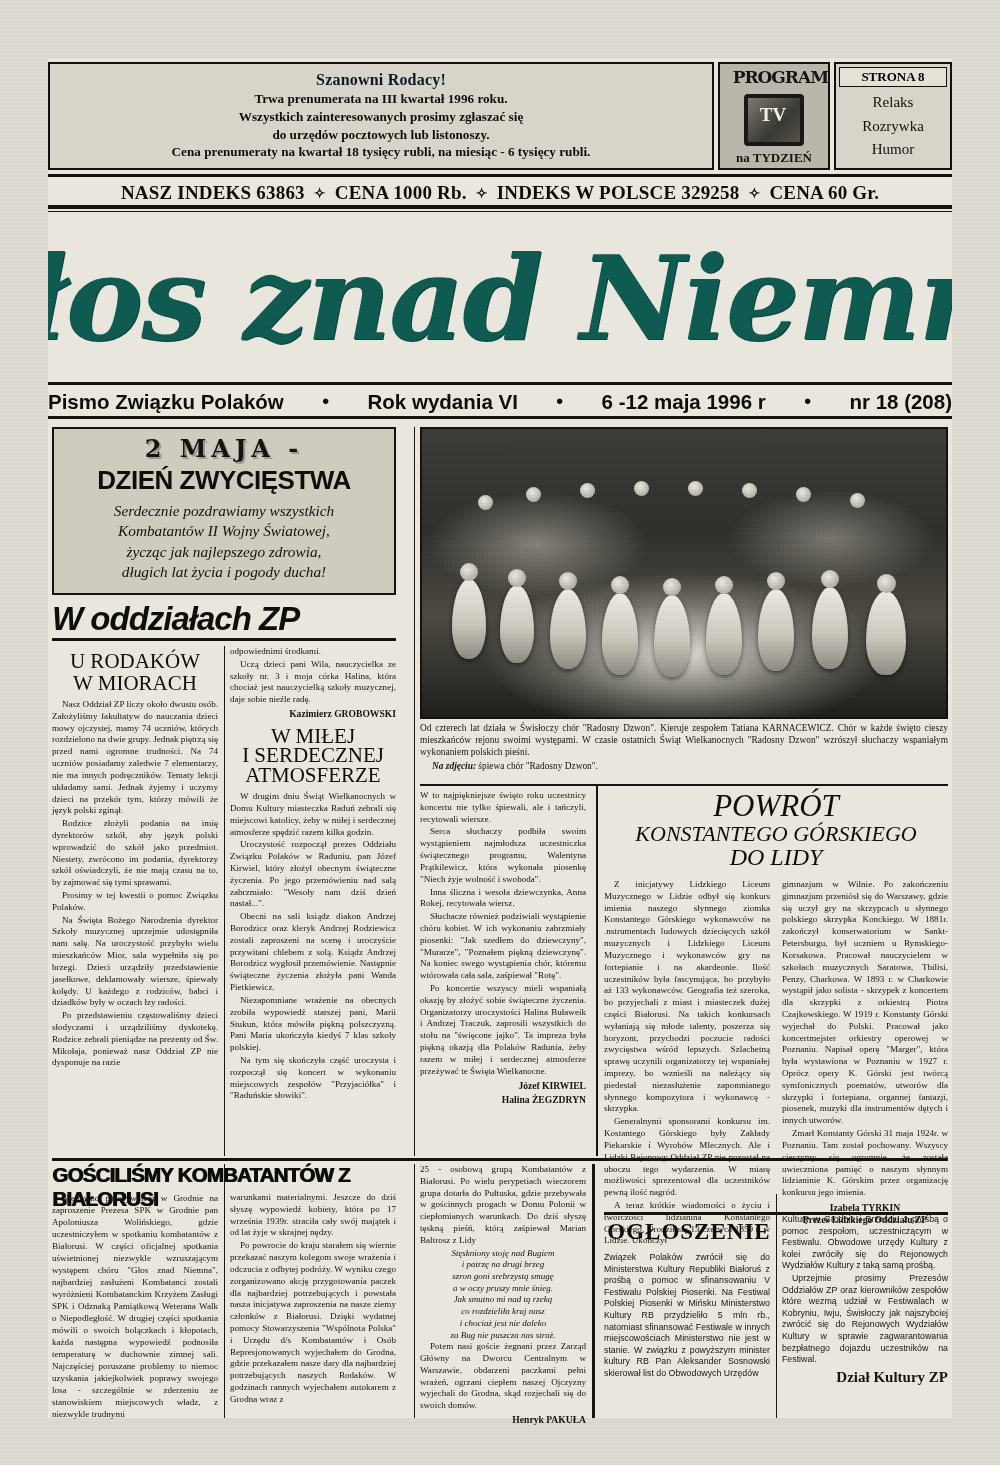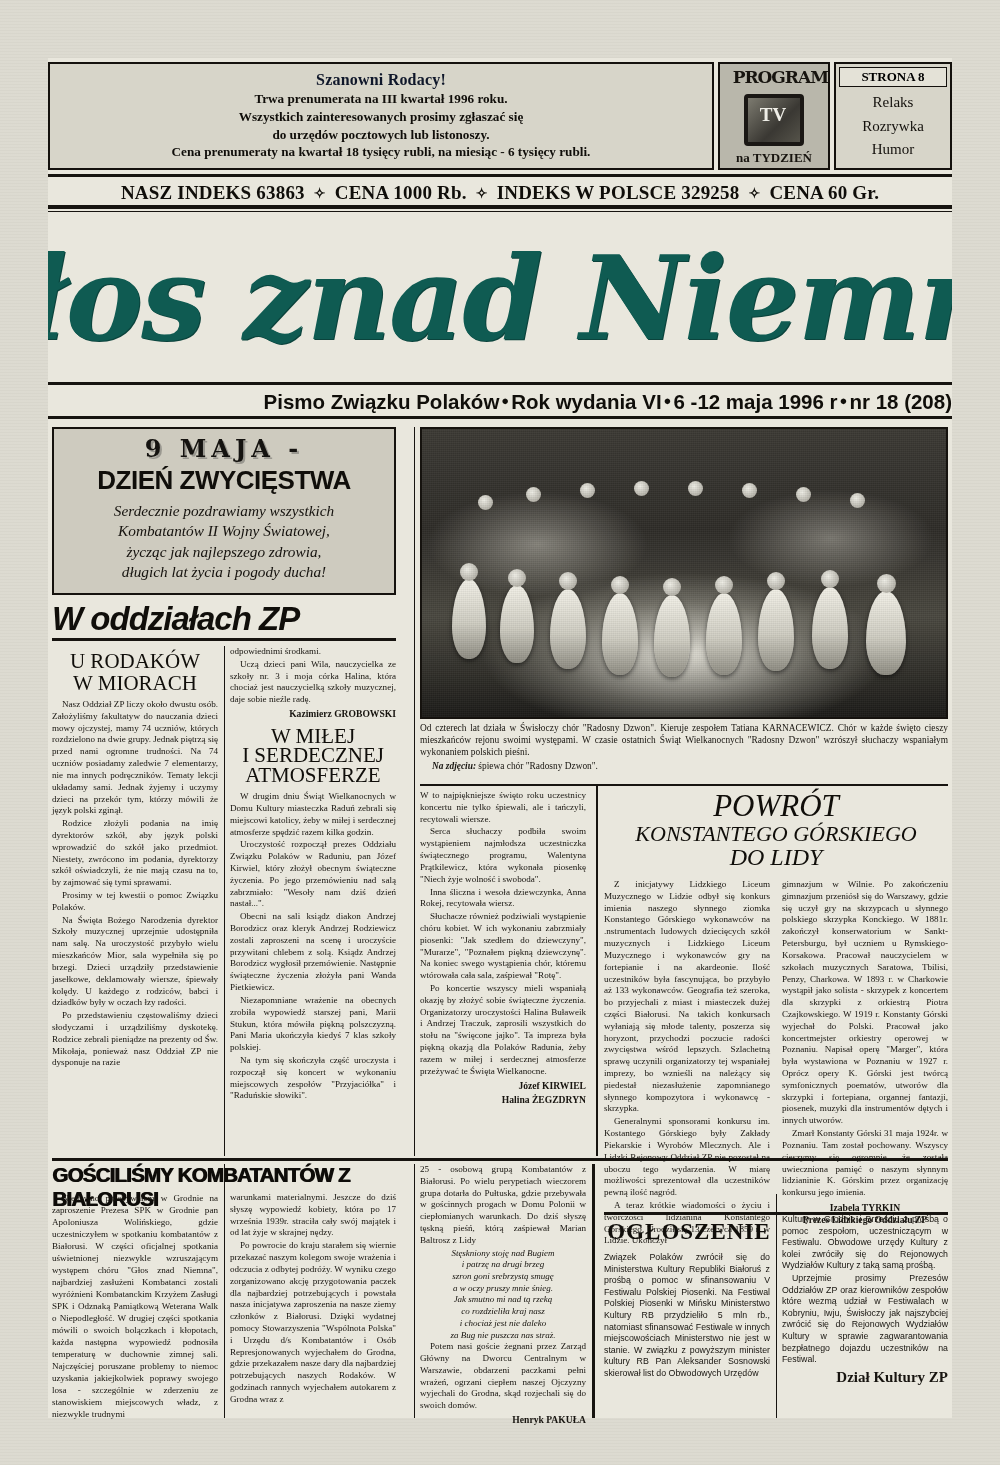--- a/index.html
+++ b/index.html
@@ -83,21 +83,21 @@
     display:flex;align-items:center;justify-content:center;overflow:hidden;
   }
   .masthead h1{
     margin:0;font-family:"DejaVu Serif",serif;font-style:italic;font-weight:bold;
     font-size:116px;line-height:1;color:#0f5b52;letter-spacing:-2px;
     text-shadow:1px 1px 0 #0b433c;white-space:nowrap;
   }
   .mast-rule{position:absolute;left:48px;top:382px;width:904px;height:3px;background:#171410;}
   .subhead{
     position:absolute;left:48px;top:388px;width:904px;height:28px;
-    display:flex;align-items:center;justify-content:flex-end;gap:2px;
+    display:flex;align-items:center;justify-content:space-between;gap:17px;
     font-family:"Liberation Sans",sans-serif;font-weight:bold;font-size:20.5px;color:#100e0a;
   }
   .bullet{font-size:13px;position:relative;top:-2px;}
   .mast-rule2{position:absolute;left:48px;top:416px;width:904px;height:3px;background:#171410;}
 
   
   .body-area{position:absolute;left:48px;top:424px;width:904px;height:994px;}
 
   
   .maja-box{
@@ -260,21 +260,21 @@
     <span>6 -12 maja 1996 r</span>
     <span class="bullet">●</span>
     <span>nr 18 (208)</span>
   </div>
   <div class="mast-rule2"></div>
 
   <div class="body-area">
 
     <div class="maja-box">
       <div class="maja-t1">
-        <span>9 MAJA</span>
+        <span>2 MAJA</span>
         <span>-</span>
       </div>
       <div class="maja-t2">DZIEŃ ZWYCIĘSTWA</div>
       <div class="maja-p">Serdecznie  pozdrawiamy  wszystkich</div>
       <div class="maja-p">Kombatantów  II  Wojny Światowej,</div>
       <div class="maja-p">życząc  jak najlepszego zdrowia,</div>
       <div class="maja-p">długich lat życia i pogody ducha!</div>
     </div>
 
     <div class="odd-title">W oddziałach ZP</div>

